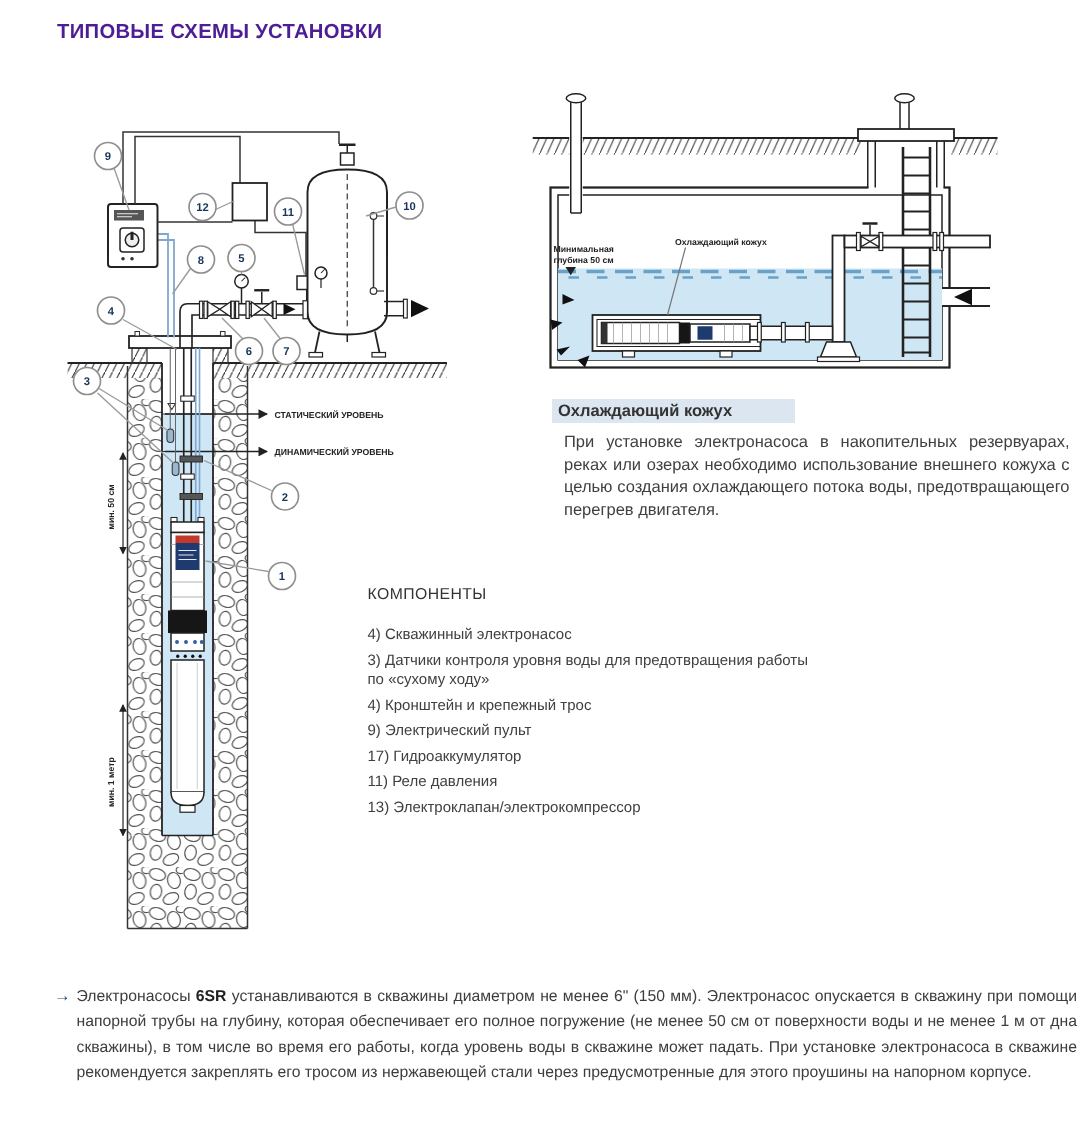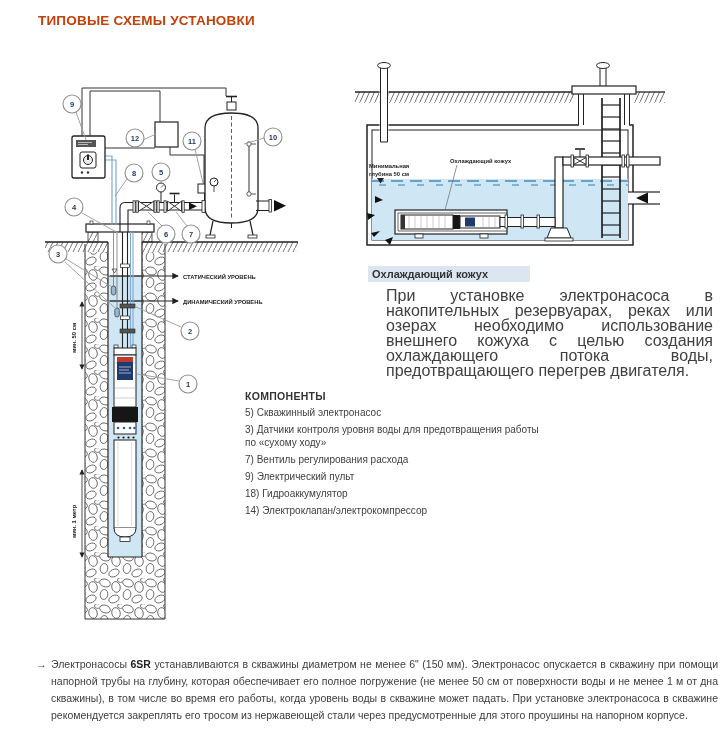--- a/index.html
+++ b/index.html
@@ -2,35 +2,35 @@
 <html><head>
 <meta charset="utf-8">
 <style>
   html,body{margin:0;padding:0}
   body{
     width:720px;height:755px;position:relative;background:#ffffff;
     font-family:"Liberation Sans",sans-serif;color:#404040;overflow:hidden;
   }
   .page-title{
     position:absolute;left:38px;top:13px;font-size:13.5px;font-weight:bold;
-    color:#c2410c;letter-spacing:.2px;
+    color:#4c1d95;letter-spacing:.2px;
   }
   .diagram{position:absolute}
   #well-diagram{left:30px;top:58px}
   #tank-diagram{left:355px;top:58px}
   .cooling-section{position:absolute;left:368px;top:264px;width:345px}
   .cooling-section h3{
     margin:0;display:inline-block;background:#dce6f1;color:#333;
     font-size:11px;font-weight:bold;padding:2px 6px 2px 4px;min-width:152px;
   }
   .cooling-section p{
-    margin:6px 0 0 18px;font-size:16px;line-height:15px;text-align:justify;color:#404040;
+    margin:6px 0 0 8px;font-size:11px;line-height:15px;text-align:justify;color:#404040;
   }
   .components{position:absolute;left:245px;top:390px;width:300px}
-  .components h3{margin:0 0 5px 0;font-size:10.5px;font-weight:bold;color:#333;letter-spacing:.3px}
+  .components h3{margin:0 0 16px 0;font-size:10.5px;font-weight:normal;color:#333;letter-spacing:.3px}
   .components ul{list-style:none;margin:0;padding:0}
   .components li{font-size:10px;line-height:12.5px;margin:0 0 4.6px 0;color:#404040}
   .footnote{
     position:absolute;left:36px;top:656px;width:682px;font-size:10.5px;
     line-height:17px;text-align:justify;color:#3d3d3d;padding-left:15px;box-sizing:border-box;
   }
   .footnote .arrow{position:absolute;left:0;top:0;color:#1f4e79;font-weight:bold;font-size:11px}
   .footnote b{color:#222}
   svg text{font-family:"Liberation Sans",sans-serif}
   .dlabel{font-size:5.8px;font-weight:bold;fill:#222}
@@ -441,24 +441,25 @@
 </svg>
 
 <div class="cooling-section">
   <h3>Охлаждающий кожух</h3>
   <p>При установке электронасоса в накопительных резервуарах, реках или озерах необходимо использование внешнего кожуха с целью создания охлаждающего потока воды, предотвращающего перегрев двигателя.</p>
 </div>
 
 <div class="components">
   <h3>КОМПОНЕНТЫ</h3>
   <ul>
-    <li>5) Скважинный электронасос</li>
+    <li>4) Скважинный электронасос</li>
     <li>3) Датчики контроля уровня воды для предотвращения работы по «сухому ходу»</li>
-    <li>7) Вентиль регулирования расхода</li>
+    <li>4) Кронштейн и крепежный трос</li>
     <li>9) Электрический пульт</li>
-    <li>18) Гидроаккумулятор</li>
-    <li>14) Электроклапан/электрокомпрессор</li>
+    <li>17) Гидроаккумулятор</li>
+    <li>11) Реле давления</li>
+    <li>13) Электроклапан/электрокомпрессор</li>
   </ul>
 </div>
 
 <div class="footnote">
   <span class="arrow">→</span><span>Электронасосы </span><b>6SR</b><span> устанавливаются в скважины диаметром не менее 6" (150 мм). Электронасос опускается в скважину при помощи напорной трубы на глубину, которая обеспечивает его полное погружение (не менее 50 см от поверхности воды и не менее 1 м от дна скважины), в том числе во время его работы, когда уровень воды в скважине может падать. При установке электронасоса в скважине рекомендуется закреплять его тросом из нержавеющей стали через предусмотренные для этого проушины на напорном корпусе.</span>
 </div>
 
 </body></html>

